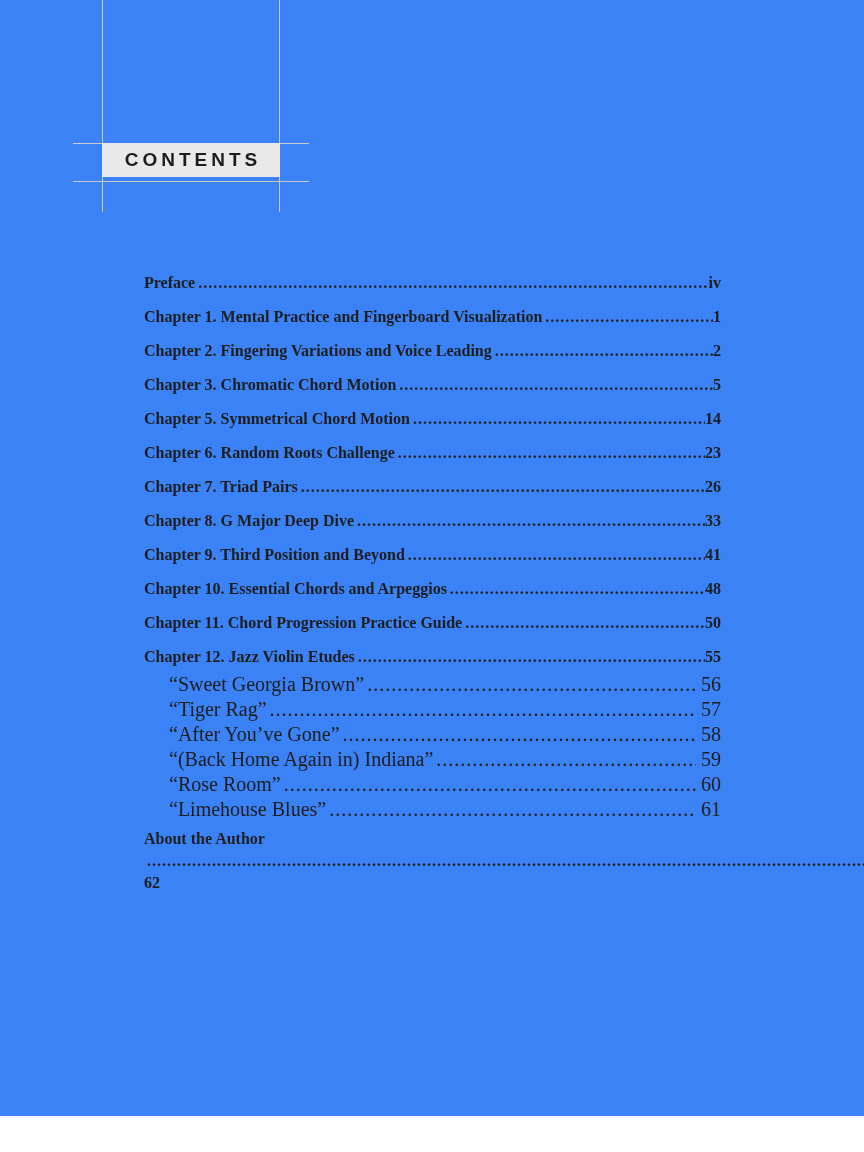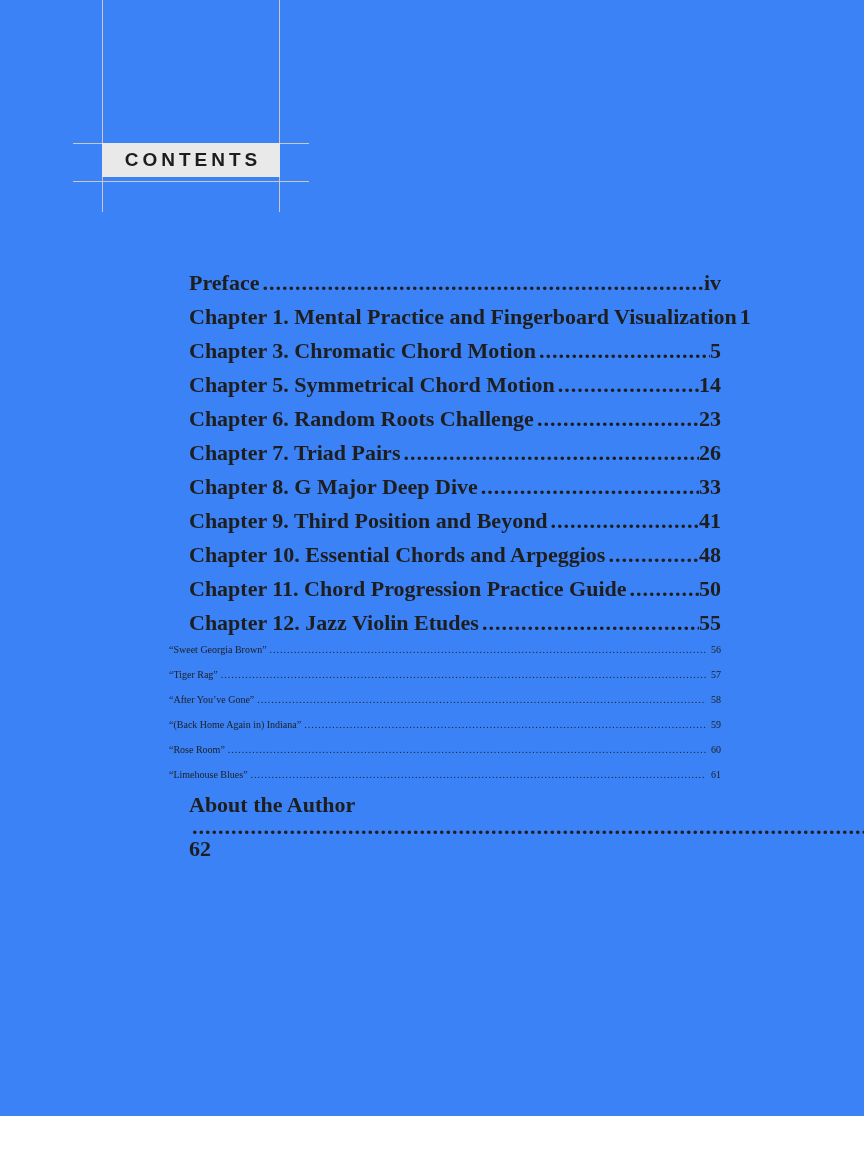--- a/index.html
+++ b/index.html
@@ -61,28 +61,27 @@
     left: 144px;
     top: 272px;
     width: 577px;
   }
   .row {
     display: flex;
     align-items: baseline;
   }
   .row.l0 {
     font-weight: 700;
-    font-size: 22px;
+    font-size: 16px;
     line-height: 22px;
     margin-bottom: 12px;
-    margin-left: 45px;
   }
   .row.l1 {
     font-weight: 400;
-    font-size: 10px;
+    font-size: 20px;
     line-height: 20px;
     margin-bottom: 5px;
     padding-left: 25px;
     justify-content: flex-end;
   }
   .row.sub-first  { margin-top: -6px; }
   .row.after-subs { margin-top: 9px; flex-direction: column; }
 
   .label { white-space: nowrap; flex: 0 0 auto; }
   .dots {
@@ -117,20 +116,25 @@
         <span class="label">Preface</span>
         <span class="dots"></span>
         <span class="pagenum">iv</span>
       </div>
       <div class="row l0">
         <span class="label">Chapter 1. Mental Practice and Fingerboard Visualization</span>
         <span class="dots"></span>
         <span class="pagenum">1</span>
       </div>
       <div class="row l0">
+        <span class="label">Chapter 2. Fingering Variations and Voice Leading</span>
+        <span class="dots"></span>
+        <span class="pagenum">2</span>
+      </div>
+      <div class="row l0">
         <span class="label">Chapter 3. Chromatic Chord Motion</span>
         <span class="dots"></span>
         <span class="pagenum">5</span>
       </div>
       <div class="row l0">
         <span class="label">Chapter 5. Symmetrical Chord Motion</span>
         <span class="dots"></span>
         <span class="pagenum">14</span>
       </div>
       <div class="row l0">

